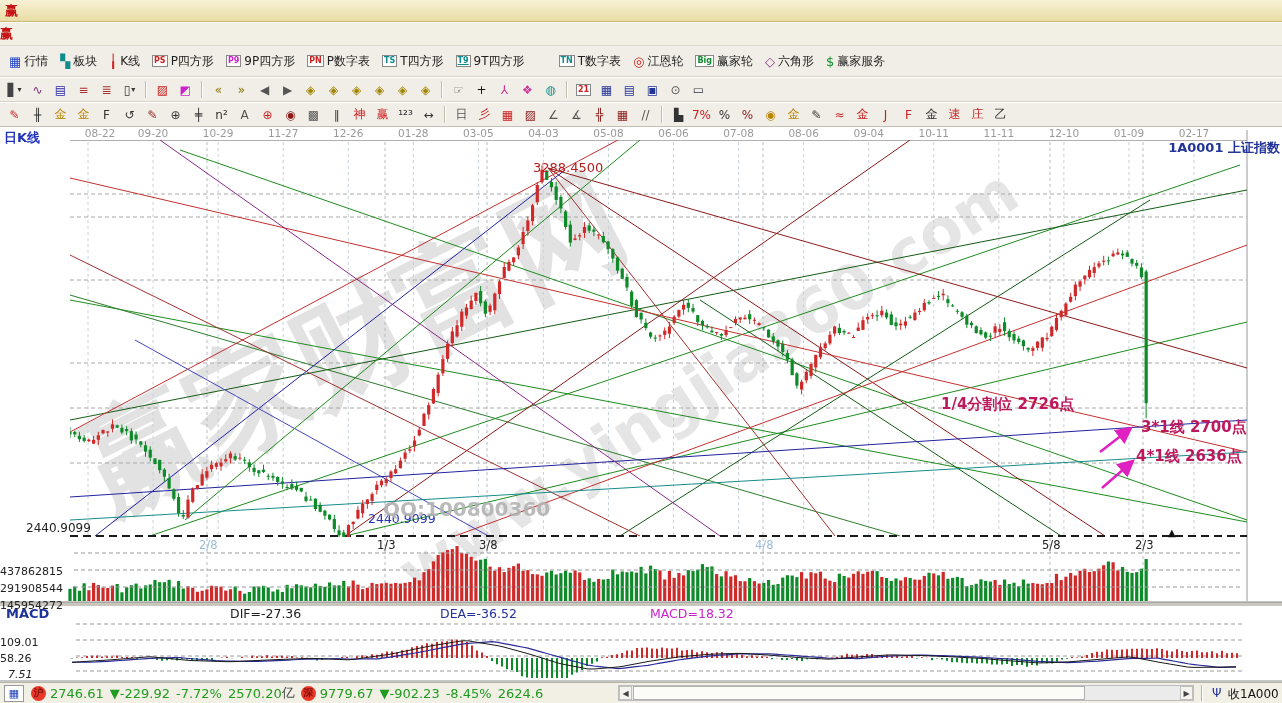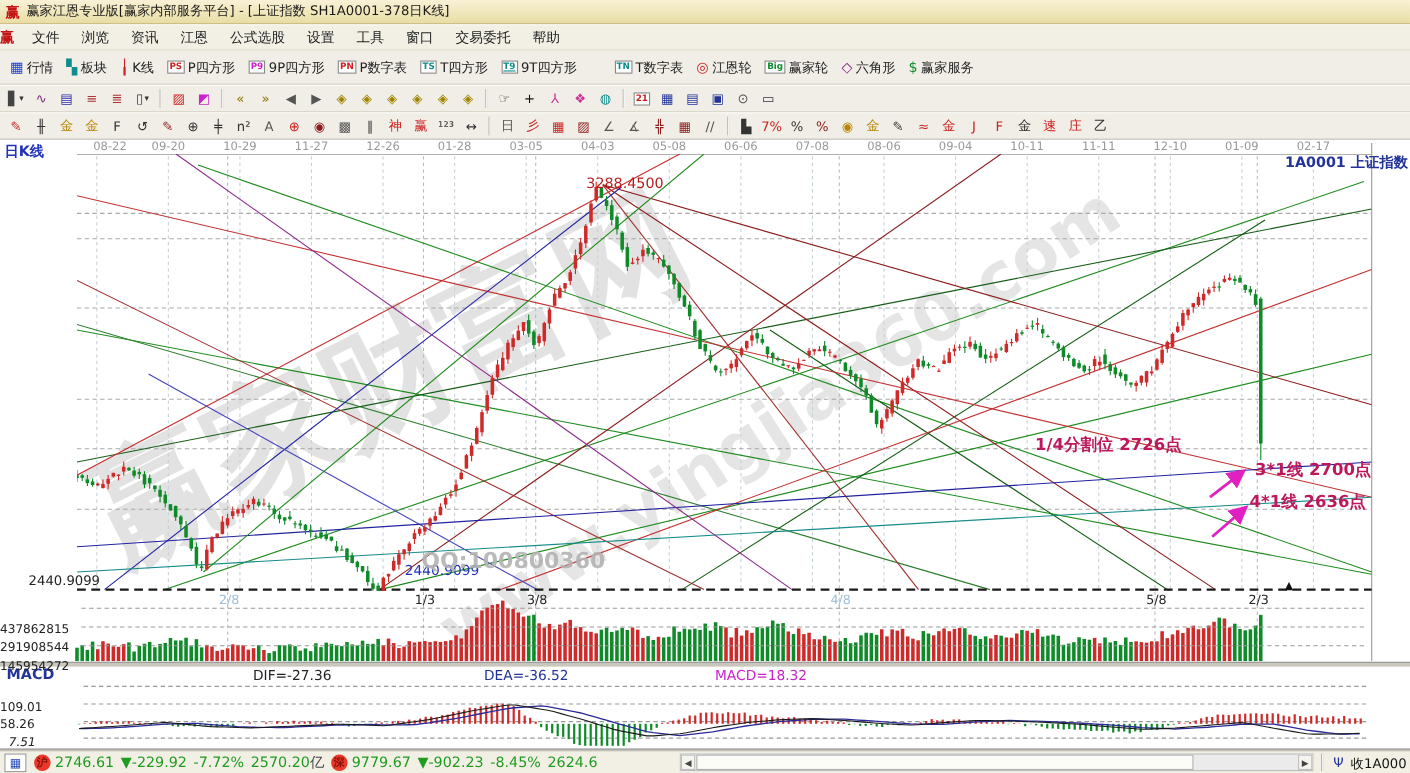--- a/index.html
+++ b/index.html
@@ -56,37 +56,24 @@
   .right-label{position:absolute;left:1228px;top:3px;width:54px;overflow:hidden;color:#111;font-size:12px;}
   svg{position:absolute;left:0;top:0;}
 </style>
 </head>
 <body>
 
 <div id="stage">
 
   <div class="titlebar">
     <span class="logo">赢</span>
-    <span>赢家江恩专业版[赢家内部服务平台] - [上证指数  SH1A0001-378日K线]</span>
   </div>
 
   <div class="menubar">
     <span class="logo">赢</span>
-    <span id="menu-items" style="display:flex">
-        <span class="menu-item">文件</span>
-        <span class="menu-item">浏览</span>
-        <span class="menu-item">资讯</span>
-        <span class="menu-item">江恩</span>
-        <span class="menu-item">公式选股</span>
-        <span class="menu-item">设置</span>
-        <span class="menu-item">工具</span>
-        <span class="menu-item">窗口</span>
-        <span class="menu-item">交易委托</span>
-        <span class="menu-item">帮助</span>
-      </span>
   </div>
 
   <div class="toolbar" id="toolbar1">
       <span class="tb-item">
         <span class="tb-glyph" style="color: rgb(34, 68, 204);">▦</span>
         <span>行情</span>
       </span>
       <span class="tb-item">
         <span class="tb-glyph" style="color: rgb(15, 140, 140);">▚</span>
         <span>板块</span>

